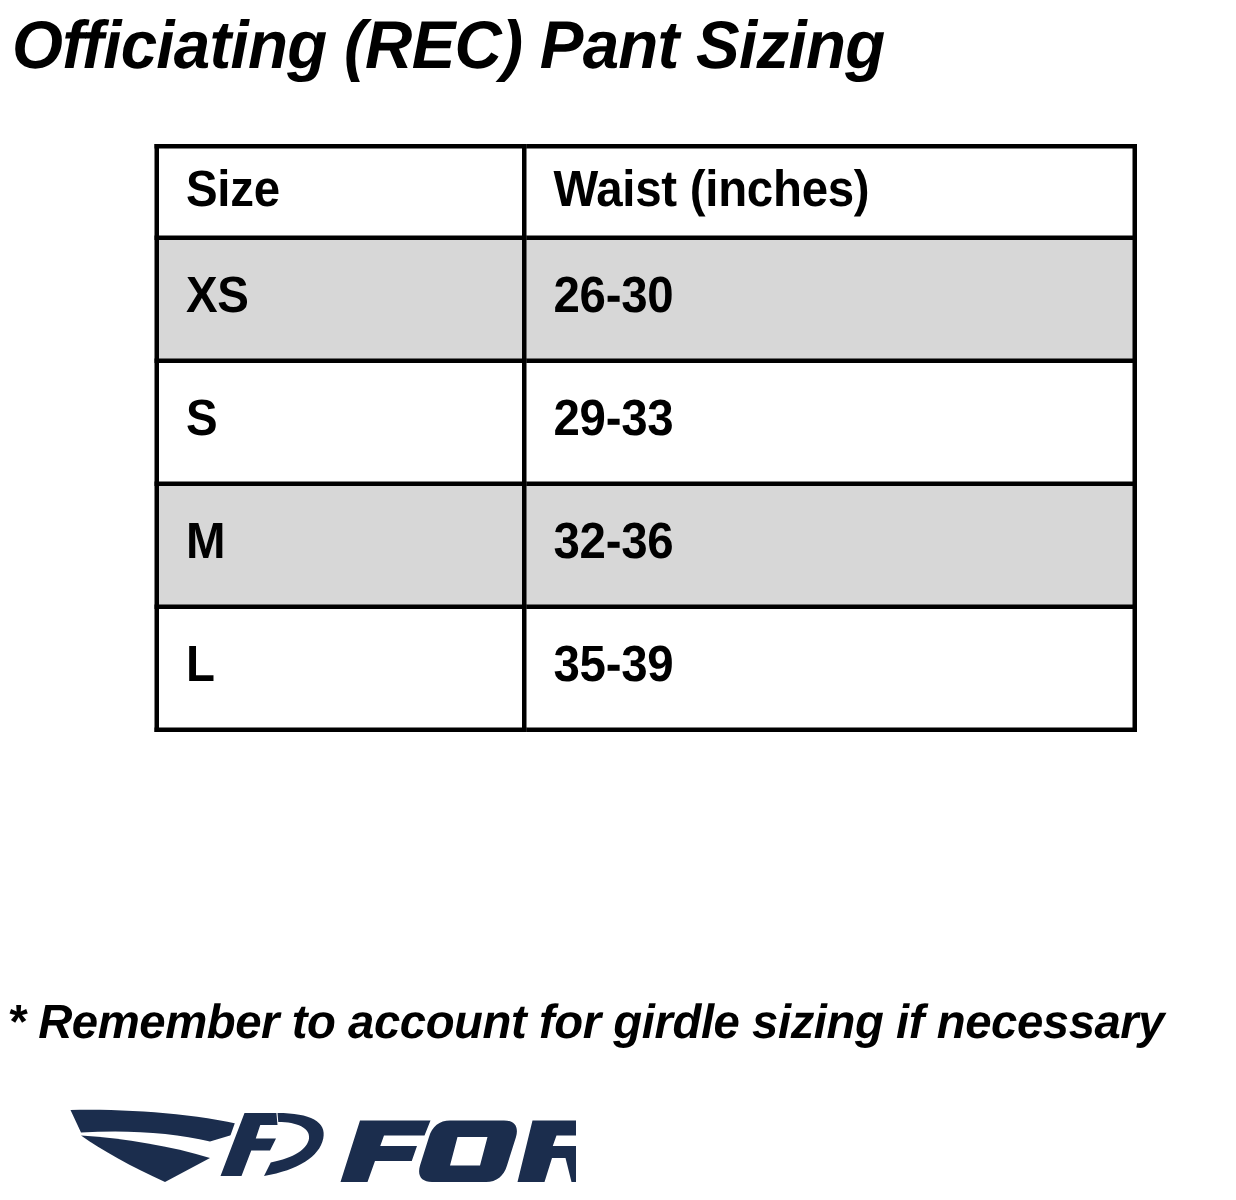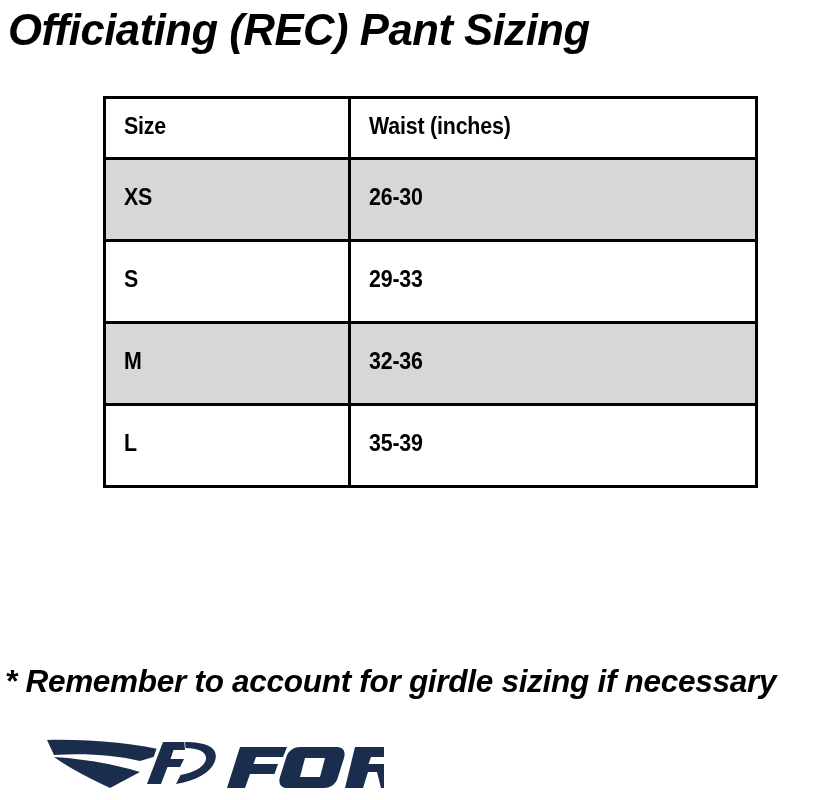--- a/index.html
+++ b/index.html
@@ -49,21 +49,21 @@
   table.size-table col.col-size  { width: 245px; }
   table.size-table col.col-waist { width: 407px; }
 
   table.size-table th,
   table.size-table td {
     border: 3px solid #000000;
     padding: 0 0 0 18px;
     text-align: left;
     vertical-align: middle;
     font-weight: bold;
-    font-size: 23px;
+    font-size: 34px;
     line-height: 36px;
     letter-spacing: -0.2px;
     color: #000000;
     transform-origin: left center;
   }
   table.size-table thead th {
     height: 58px;
     background: #ffffff;
   }
   table.size-table tbody td {

